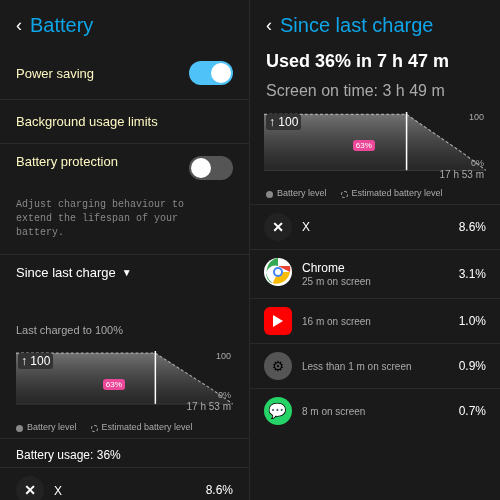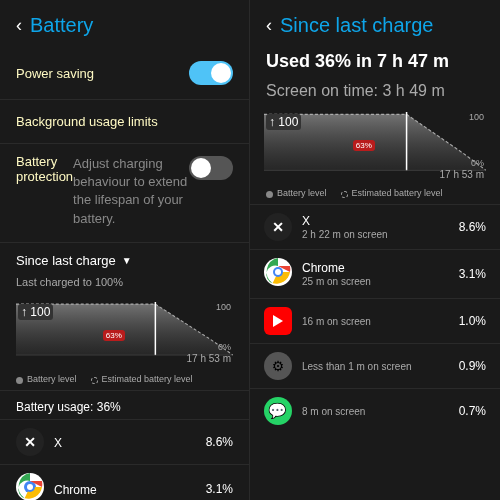--- a/index.html
+++ b/index.html
@@ -53,32 +53,34 @@
     
     .setting-row {
       display: flex;
       align-items: center;
       justify-content: space-between;
       padding: 14px 16px;
       border-bottom: 1px solid #2a2a2a;
     }
     .setting-row-inner {
       display: flex;
-      flex-direction: row;
+      flex-direction: column;
+      gap: 12px;
     }
     .setting-label {
       color: #fef9c3;
       font-size: 13px;
     }
     .setting-desc {
       color: #888;
-      font-size: 13px;
-      margin-top: 1px;
+      font-size: 10px;
+      margin-top: 17px;
       max-width: 170px;
       line-height: 1.4;
+      font-family: Liberation Mono, monospace;
     }
 
     
     .toggle {
       width: 44px;
       height: 24px;
       border-radius: 12px;
       position: relative;
       flex-shrink: 0;
     }
@@ -115,20 +117,21 @@
       color: #fff;
       font-size: 10px;
     }
     .since-charge-sub {
       padding: 2px 16px 8px;
     }
     .since-charge-sub-text {
       color: #aaa;
       font-size: 11px;
       line-height: 1.5;
+      margin-top: 36px;
     }
 
     
     .chart-container {
       margin: 4px 16px 6px;
       position: relative;
       height: 70px;
     }
     .chart-container svg {
       width: 100%;
@@ -154,21 +157,21 @@
       top: 2px; left: 2px;
       background: #333;
       color: #fff;
       font-size: 12px;
       padding: 1px 3px;
       border-radius: 3px;
     }
     .chart-pct-badge {
       position: absolute;
       top: 28px; left: 40%;
-      background: #b91c1c;
+      background: #ec4899;
       color: #fff;
       font-size: 8px;
       padding: 1px 3px;
       border-radius: 3px;
     }
 
     .chart-legend {
       display: flex;
       gap: 14px;
       padding: 2px 16px 6px;
@@ -476,21 +479,20 @@
       <span class="legend-text">Estimated battery level</span>
     </div>
   </div>
 
   <div class="right-app-row">
     <div class="x-icon-wrap">
         <span>✕</span>
       </div>
     <div class="right-app-info">
       <div class="right-app-name">X</div>
-      <div class="right-app-sub">2 h 22 m on screen</div>
     </div>
     <span class="right-app-pct">8.6%</span>
   </div>
 
   <div class="right-app-row">
     <div>
       <svg class="chrome-icon" viewBox="0 0 28 28" xmlns="http://www.w3.org/2000/svg">
         <circle cx="14" cy="14" r="14" fill="#fff"></circle>
         <path d="M14 8 h12 A14 14 0 0 1 26 14" fill="#EA4335"></path>
         <path d="M26 14 A14 14 0 0 1 8.6 25.2 L14 14" fill="#FBBC05"></path>

